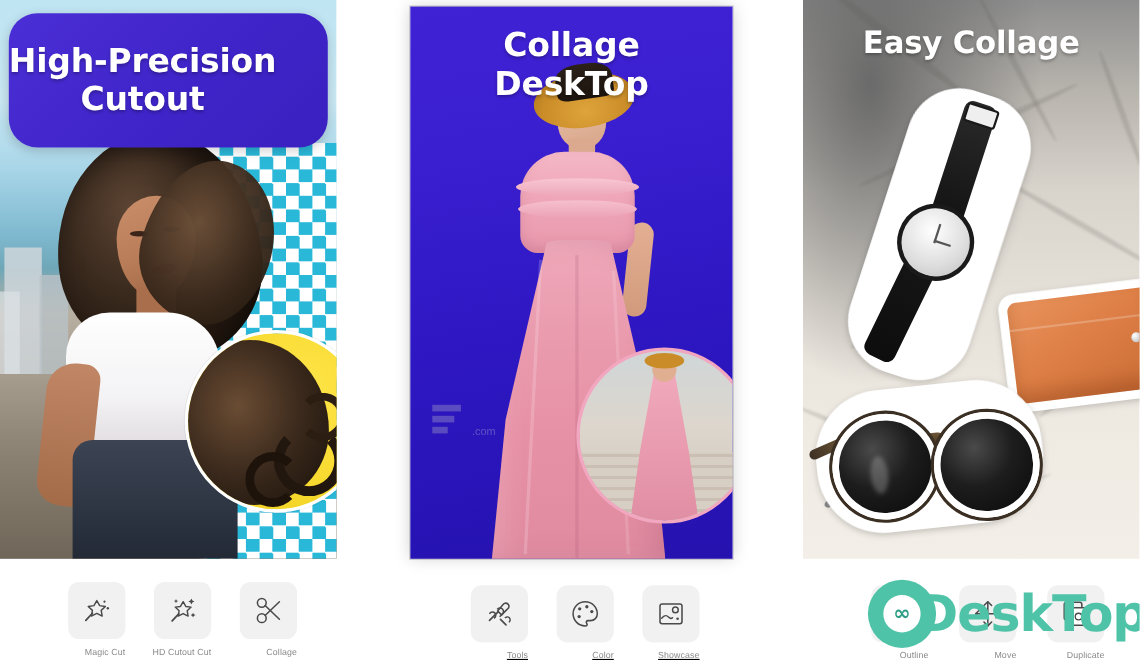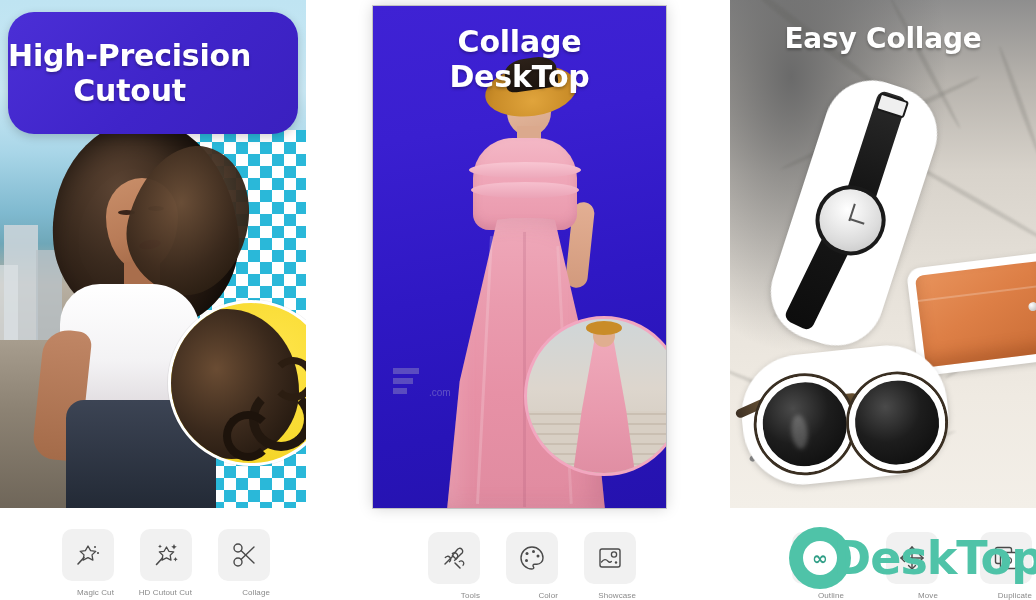--- a/index.html
+++ b/index.html
@@ -245,22 +245,22 @@
   .tool{display:flex;flex-direction:column;align-items:flex-end;width:76px;}
   .tool-box{
     width:52px;height:52px;border-radius:10px;background:#f1f1f1;
     display:flex;align-items:center;justify-content:center;
   }
   .tool-label{
     margin-top:7px;font-size:8px;color:#8a8a8a;text-align:center;
     letter-spacing:.1px;white-space:nowrap;
   }
   #toolbar1{left:38px;top:529px;gap:2px;}
-  #toolbar2{left:404px;top:532px;gap:2px;}
-  #toolbar3{left:768px;top:532px;gap:18px;}
+  #toolbar2{left:404px;top:532px;gap:2px;text-decoration:underline;}
+  #toolbar3{left:768px;top:532px;gap:4px;}
   .ic{display:block;}
 
   
   .dt-wm{
     position:absolute;left:789px;top:522px;width:247px;height:72px;z-index:40;
     display:flex;align-items:center;gap:2px;pointer-events:none;
   }
   .dt-logo{width:62px;height:62px;border-radius:50%;
     background:#4fc3a8;display:flex;align-items:center;justify-content:center;flex:0 0 auto;
     box-shadow:0 0 0 0 rgba(0,0,0,0);}

